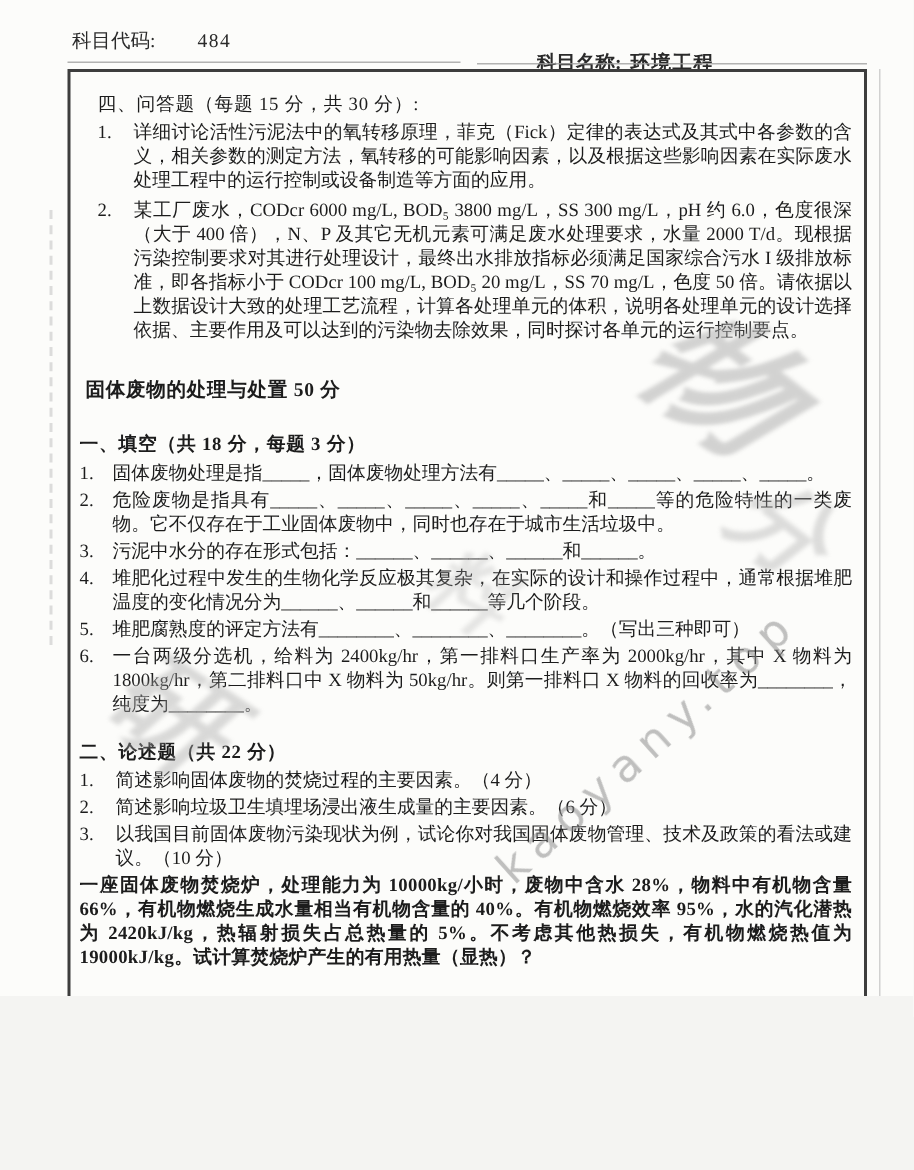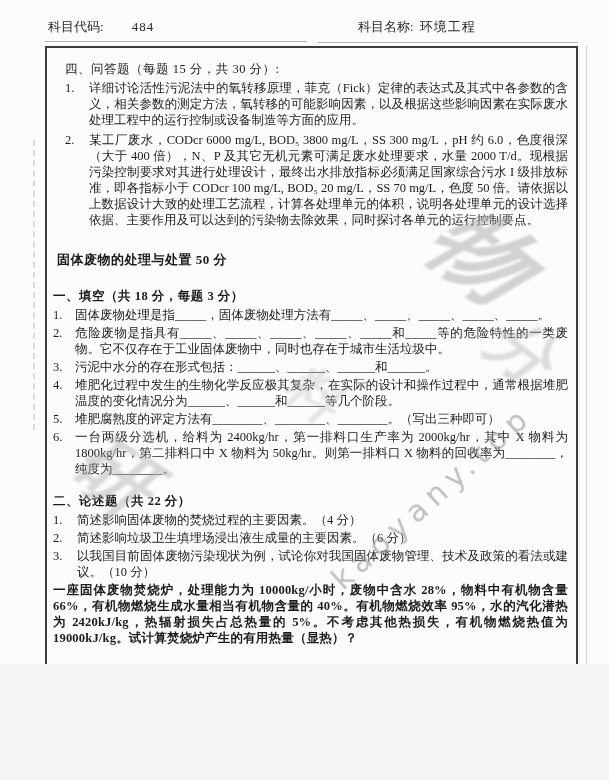--- a/index.html
+++ b/index.html
@@ -9,21 +9,21 @@
     font-family:"Liberation Serif","DejaVu Serif",serif;
   }
   .page {
     position:relative; width:609px; height:664px;
     background:#fcfcfa; overflow:hidden; color:#1c1c1c;
   }
 
   
   .hdr { position:absolute; top:18px; left:0; width:609px; font-size:13px; color:#2a2a2a; }
   .hdr-left  { position:absolute; left:48px; top:0; }
-  .hdr-right { position:absolute; left:358px; top:0; }
+  .hdr-right { position:absolute; left:358px; top:15px;font-weight:bold; }
   .hdr .val { margin-left:28px; letter-spacing:1px; }
   .hdr-right .val { margin-left:6px; }
   .hdr-line-left  { position:absolute; left:45px;  top:41px; width:262px; border-top:1px solid #9f9f9f; opacity:.8; }
   .hdr-line-right { position:absolute; left:318px; top:42px; width:260px; border-top:1px solid #9f9f9f; opacity:.8; }
 
   
   .box {
     position:absolute; left:45px; top:46px; width:533px; height:695px;
     border:2px solid #3d3d3d; box-sizing:border-box;
     padding:13px 8px 0 6px;

